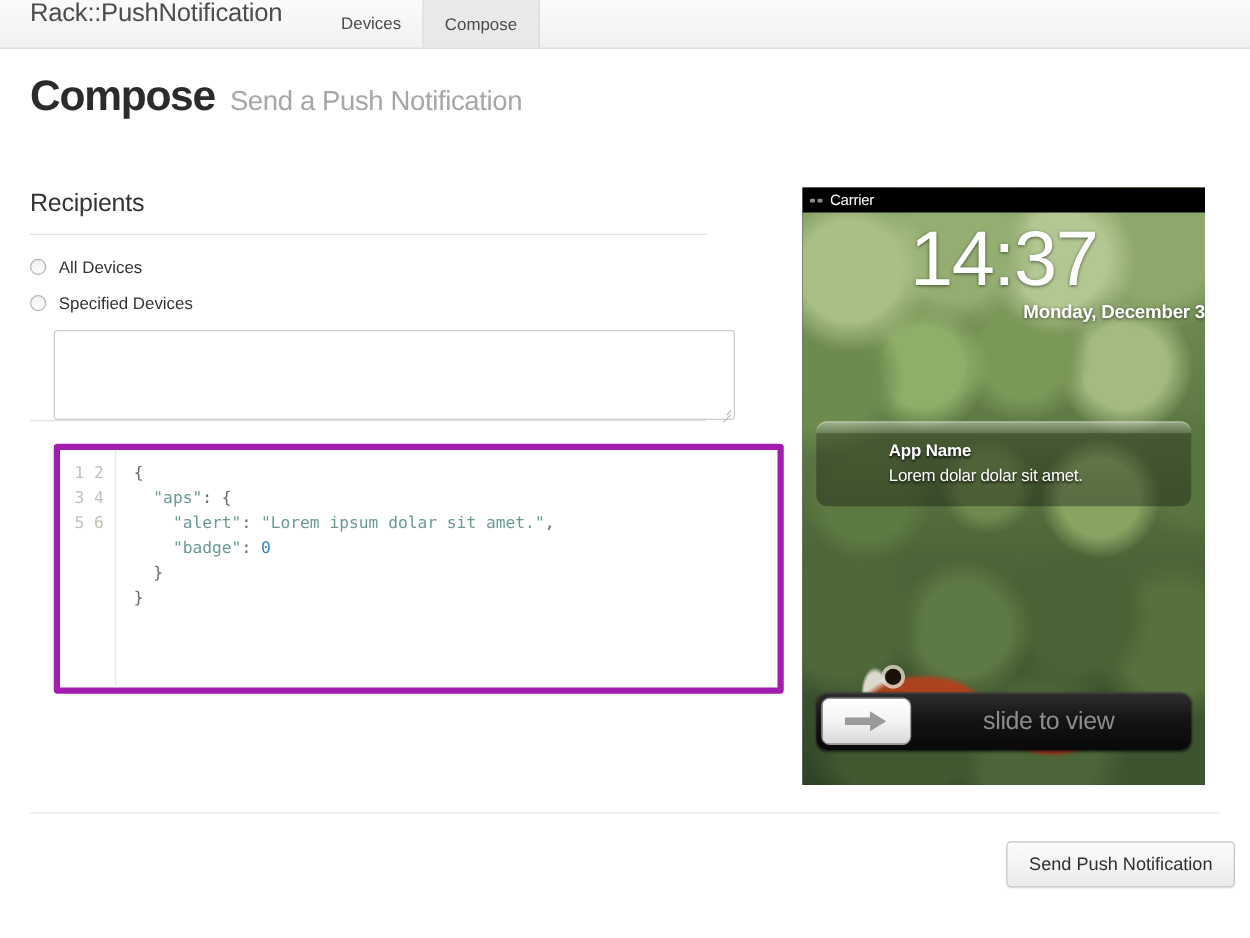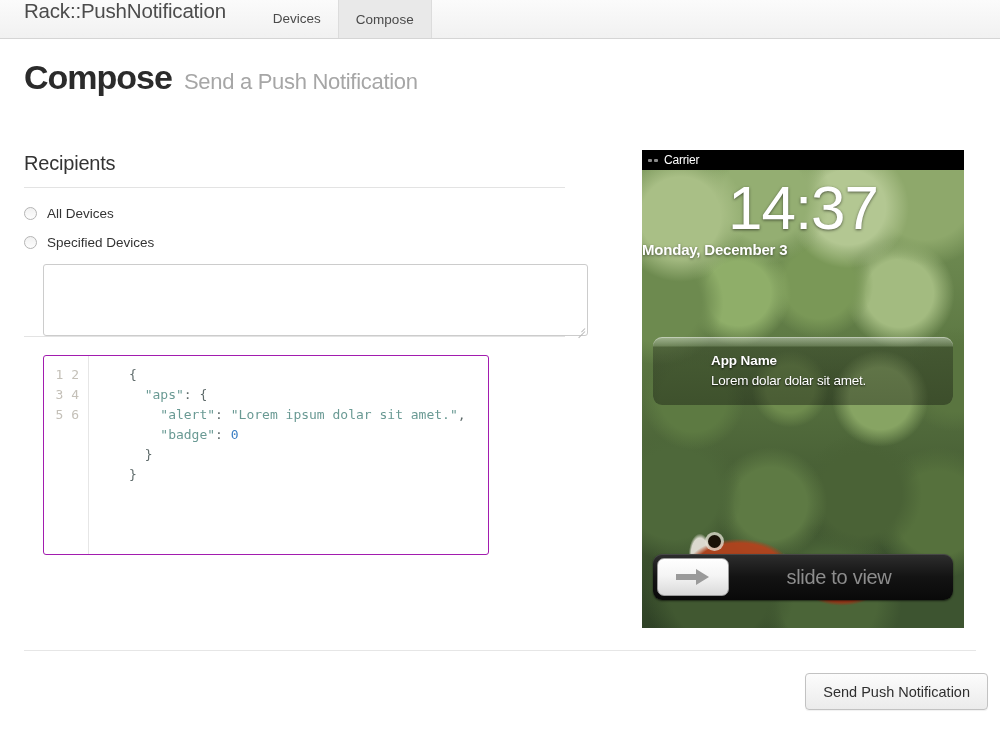--- a/index.html
+++ b/index.html
@@ -87,25 +87,24 @@
     display: block; position: absolute; right: 0;
     height: 1px; background: #b9b9b9;
   }
   .resize-grip i:nth-child(1) { bottom: 1px; width: 9px; transform: rotate(-45deg); transform-origin: 100% 50%; }
   .resize-grip i:nth-child(2) { bottom: 1px; width: 5px; transform: rotate(-45deg); transform-origin: 100% 50%; margin-bottom: 3px; }
 
   .payload-head { margin-top: 30px; }
 
   
   .code-box {
-    width: 446px; height: 200px;
-    border: 1px solid #a21caf; border-radius: 3px;
+    width: 584px; height: 200px;
+    border: 5px solid #a21caf; border-radius: 3px;
     background: #ffffff; display: flex; overflow: hidden;
     margin-left: 19px;
-    gap: 26px;
   }
   .gutter {
     width: 45px; flex: none; padding-top: 9px;
     text-align: right; padding-right: 9px;
     border-right: 1px solid #e6e6e6;
     font-family: "DejaVu Sans Mono", monospace; font-size: 13px;
     color: #c4c0b8; line-height: 20px; user-select: none;
   }
   .code-area {
     flex: 1; padding: 9px 0 0 14px;
@@ -176,21 +175,21 @@
   .sb-carrier { color: #fff; font-size: 12px; letter-spacing: -0.2px; text-align: right; }
 
   .lock-time {
     position: absolute; top: 27px; width: 322px; text-align: center;
     color: #fff; font-size: 62px; font-weight: 300;
     letter-spacing: -1px; line-height: 1;
     text-shadow: 0 1px 3px rgba(0,0,0,.55);
     font-family: "Liberation Sans", sans-serif;
   }
   .lock-date {
-    position: absolute; top: 91px; width: 322px; text-align: left;
+    position: absolute; top: 91px; width: 322px; text-align: right;
     color: #fff; font-size: 15px; font-weight: bold;
     letter-spacing: -0.2px;
     text-shadow: 0 1px 3px rgba(0,0,0,.55);
   }
 
   .banner {
     position: absolute; left: 11px; top: 187px;
     width: 300px; height: 68px;
     border-radius: 9px;
     background:

